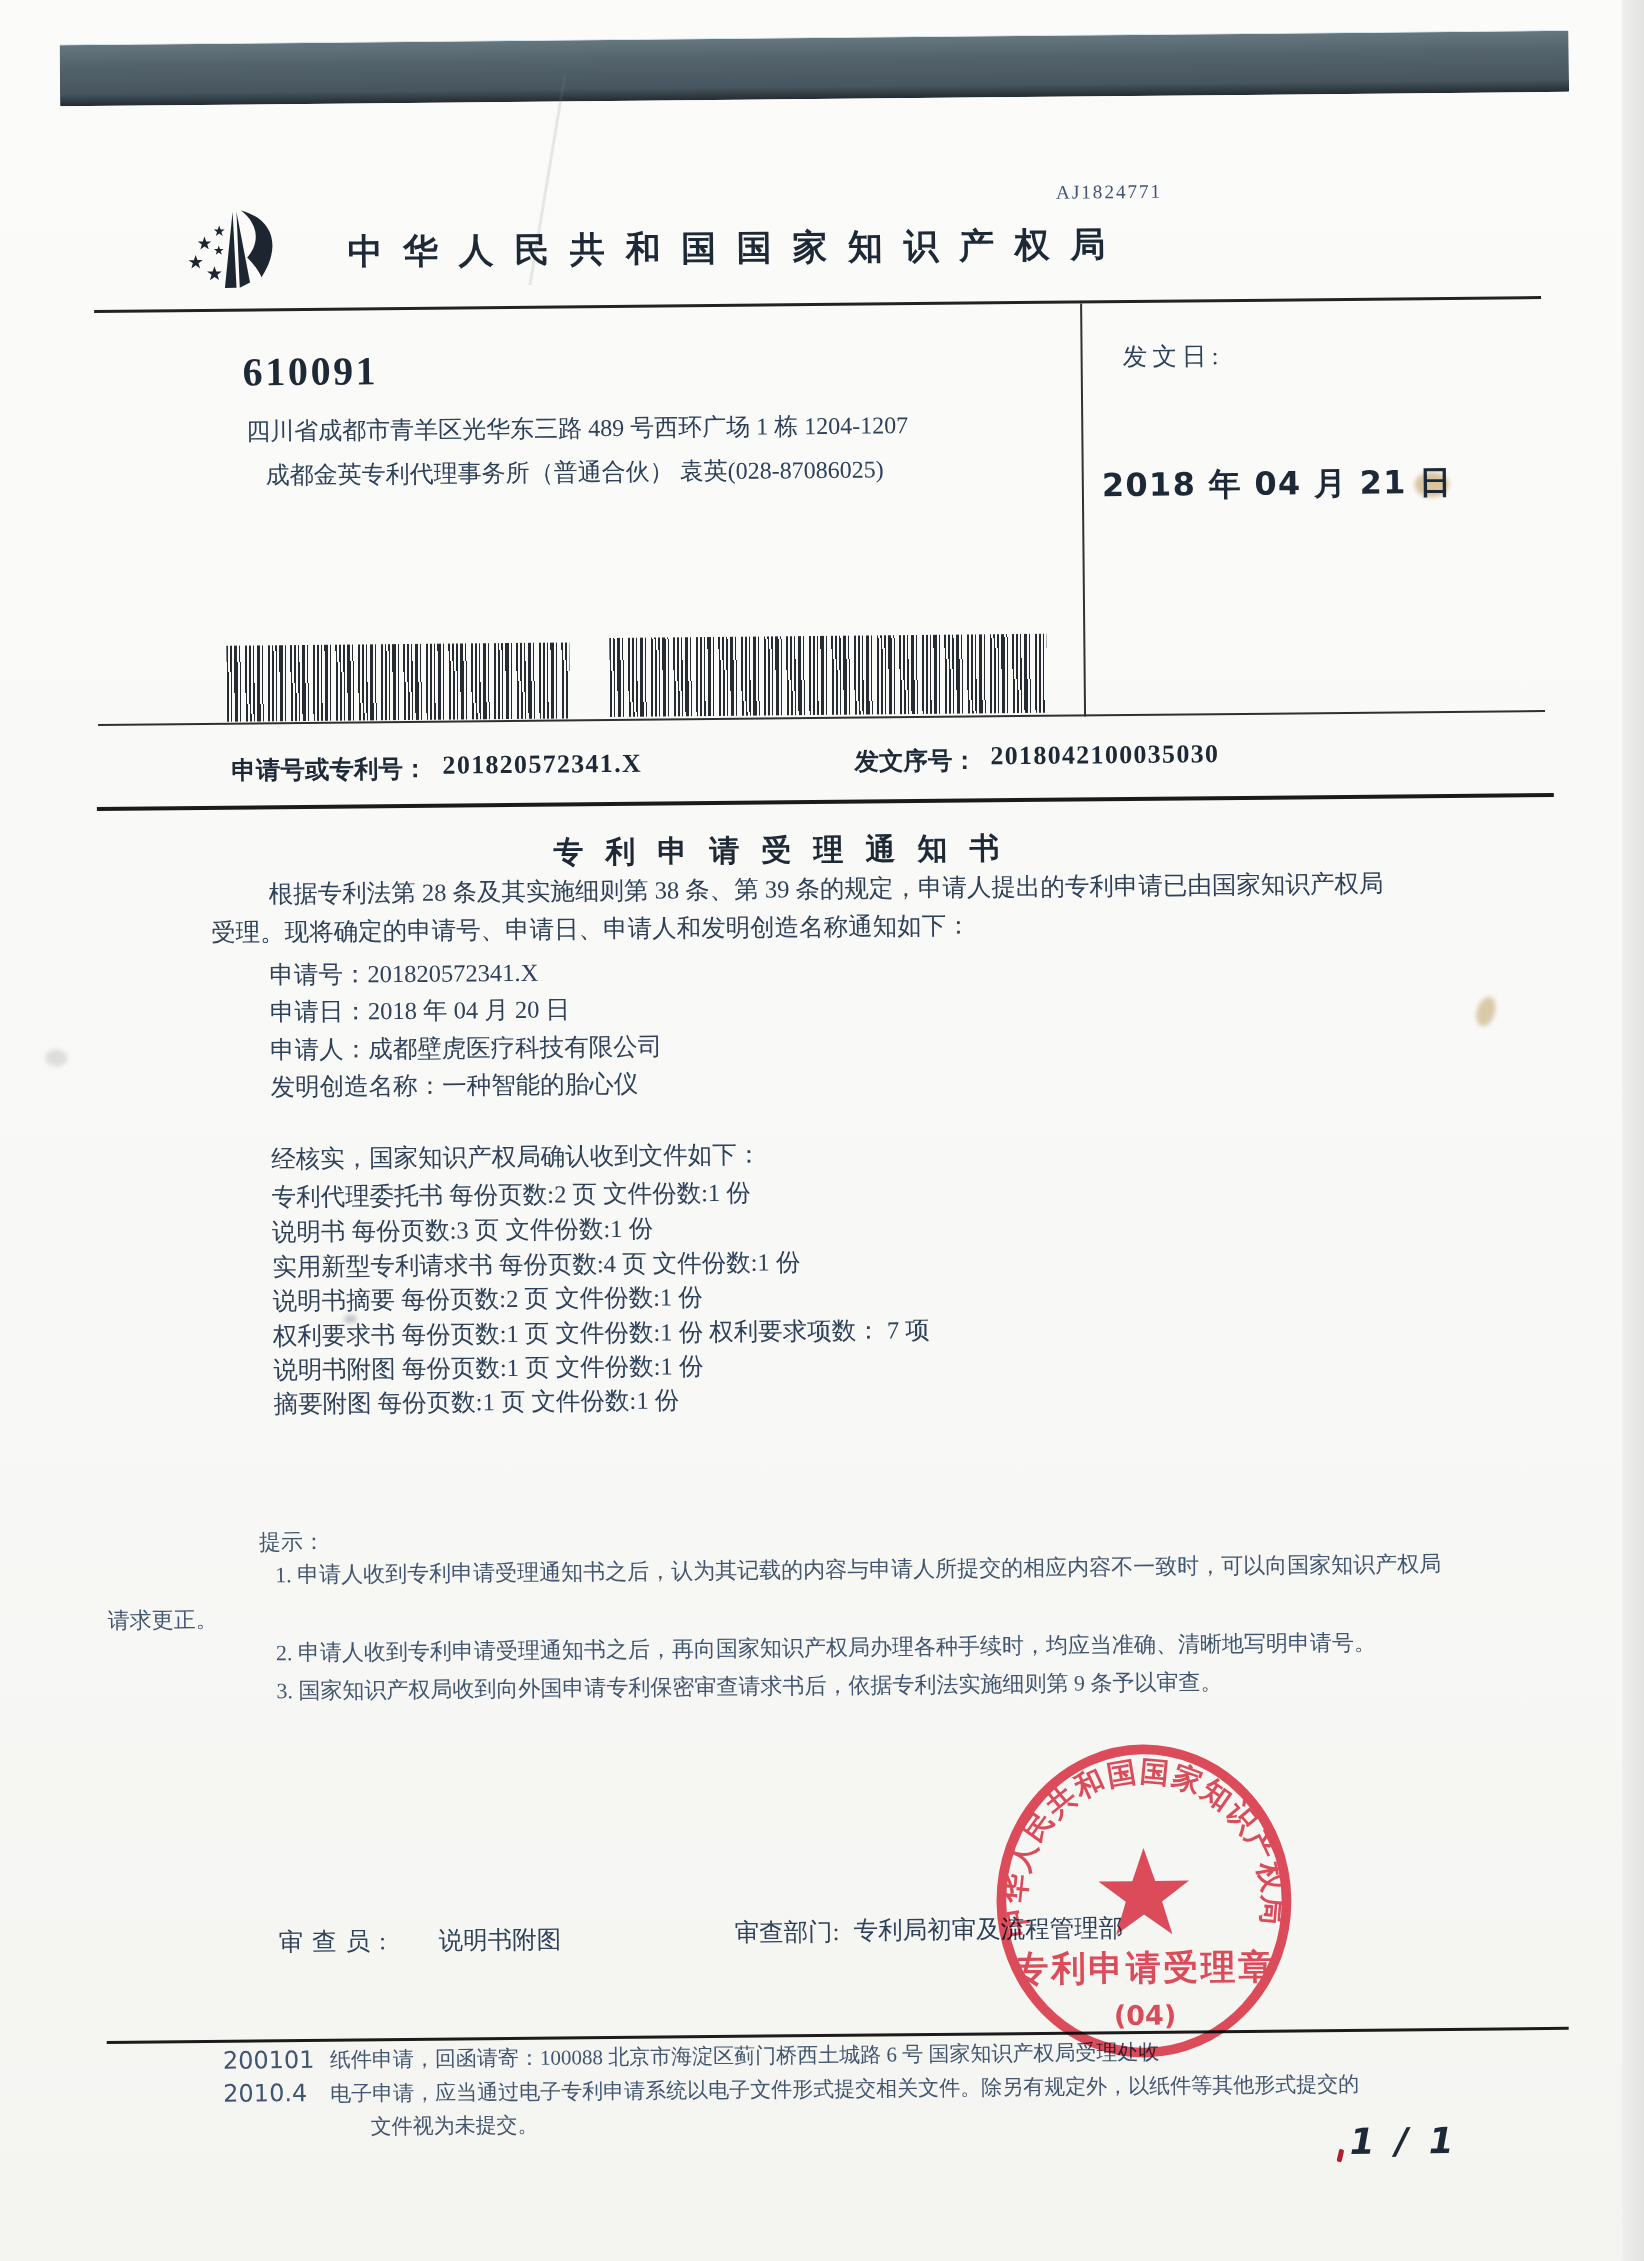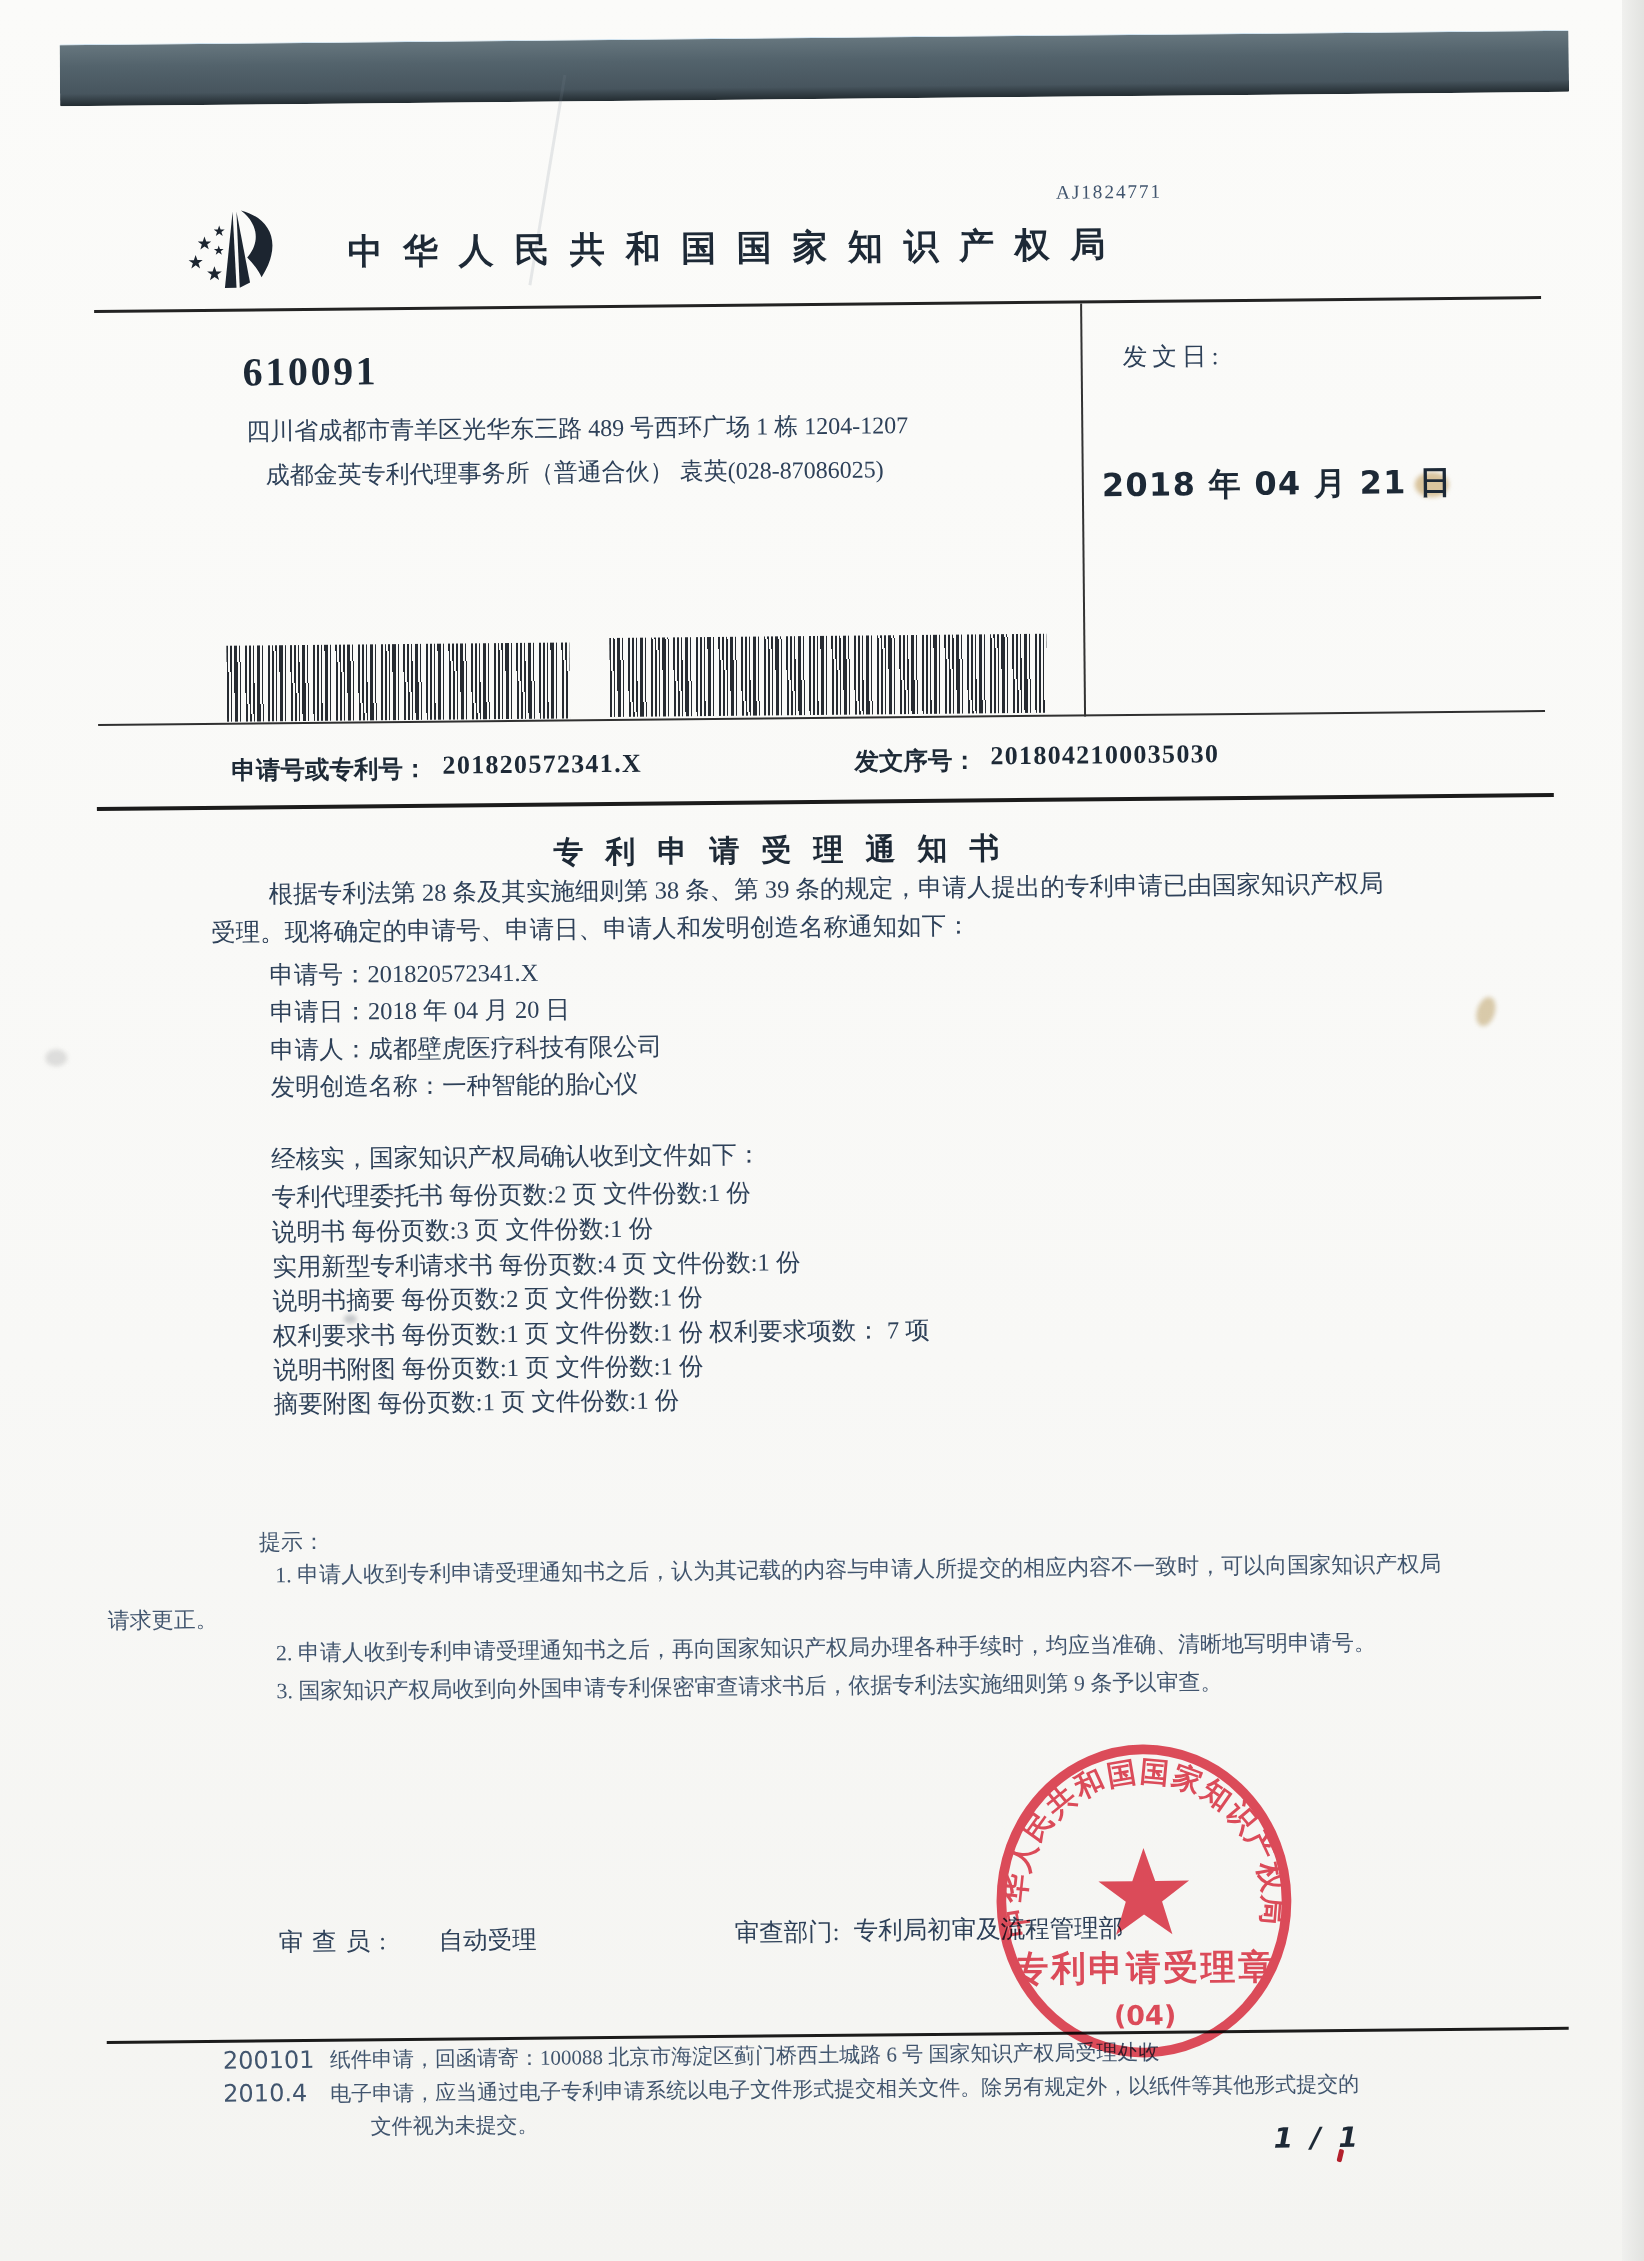--- a/index.html
+++ b/index.html
@@ -106,32 +106,32 @@
     <span class="abs ink t38" style="left:271px;top:1348px;">说明书附图 每份页数:1 页 文件份数:1 份</span>
     <span class="abs ink t38" style="left:271px;top:1382px;">摘要附图 每份页数:1 页 文件份数:1 份</span>
 
     <span class="abs ink-light t34" style="left:215px;top:1522px;margin-left:40px;">提示：</span>
     <span class="abs ink-light t34" style="left:271px;top:1555px;">1. 申请人收到专利申请受理通知书之后，认为其记载的内容与申请人所提交的相应内容不一致时，可以向国家知识产权局</span>
     <span class="abs ink-light t34" style="left:103px;top:1599px;">请求更正。</span>
     <span class="abs ink-light t34" style="left:271px;top:1633px;">2. 申请人收到专利申请受理通知书之后，再向国家知识产权局办理各种手续时，均应当准确、清晰地写明申请号。</span>
     <span class="abs ink-light t34" style="left:271px;top:1671px;">3. 国家知识产权局收到向外国申请专利保密审查请求书后，依据专利法实施细则第 9 条予以审查。</span>
 
     <span class="abs ink t38" style="left:271px;top:1920px;letter-spacing:9px;">审查员:</span>
-    <span class="abs ink t38" style="left:431px;top:1920px;">自动受理</span>
+    <span class="abs ink t38" style="left:431px;top:1920px;">说明书附图</span>
     <span class="abs ink t38" style="left:727px;top:1915px;">审查部门:</span>
     <span class="abs ink t38" style="left:846px;top:1914px;">专利局初审及流程管理部</span>
 
     <div class="rule" style="left:98px;top:2034px;width:1462px;height:2.6px;background:#1b1b1b;"></div>
     <span class="abs ink-light t31" style="left:214px;top:2041px;font-family:'DejaVu Sans','Liberation Sans',sans-serif;">200101</span>
     <span class="abs ink-light t31" style="left:214px;top:2074px;font-family:'DejaVu Sans','Liberation Sans',sans-serif;">2010.4</span>
     <span class="abs ink-light t33" style="left:321px;top:2041px;">纸件申请，回函请寄：100088 北京市海淀区蓟门桥西土城路 6 号  国家知识产权局受理处收</span>
     <span class="abs ink-light t33" style="left:321px;top:2075px;">电子申请，应当通过电子专利申请系统以电子文件形式提交相关文件。除另有规定外，以纸件等其他形式提交的</span>
     <span class="abs ink-light t33" style="left:361px;top:2108px;">文件视为未提交。</span>
 
-    <span class="abs ink-dark pageno" style="left:1264px;top:2126px;font-size:28px;">1 / 1</span>
+    <span class="abs ink-dark pageno" style="left:1340px;top:2126px;font-size:36px;">1 / 1</span>
     <div class="mark-red" style="left:1328px;top:2154px;"></div>
 
     <div class="seal-wrap">
       <svg width="387" height="413" viewBox="0 0 600 640">
         <ellipse cx="300" cy="310" rx="221" ry="235" fill="none" stroke="#d93848" stroke-width="15"></ellipse>
         <path id="sealArc" d="M 123.1 364.1 A 185 185 0 1 1 476.9 364.1" fill="none"></path>
         <text font-size="45" font-weight="bold" fill="#d93848" letter-spacing="3" font-family="'Liberation Serif','DejaVu Serif',serif">
           <textPath href="#sealArc" startOffset="4">中华人民共和国国家知识产权局</textPath>
         </text>
         <polygon transform="translate(300,302) scale(7.4)" fill="#d93848" points="0,-10 2.4,-3.1 9.5,-3.1 3.8,1.2 5.9,8.1 0,3.9 -5.9,8.1 -3.8,1.2 -9.5,-3.1 -2.4,-3.1"></polygon>

